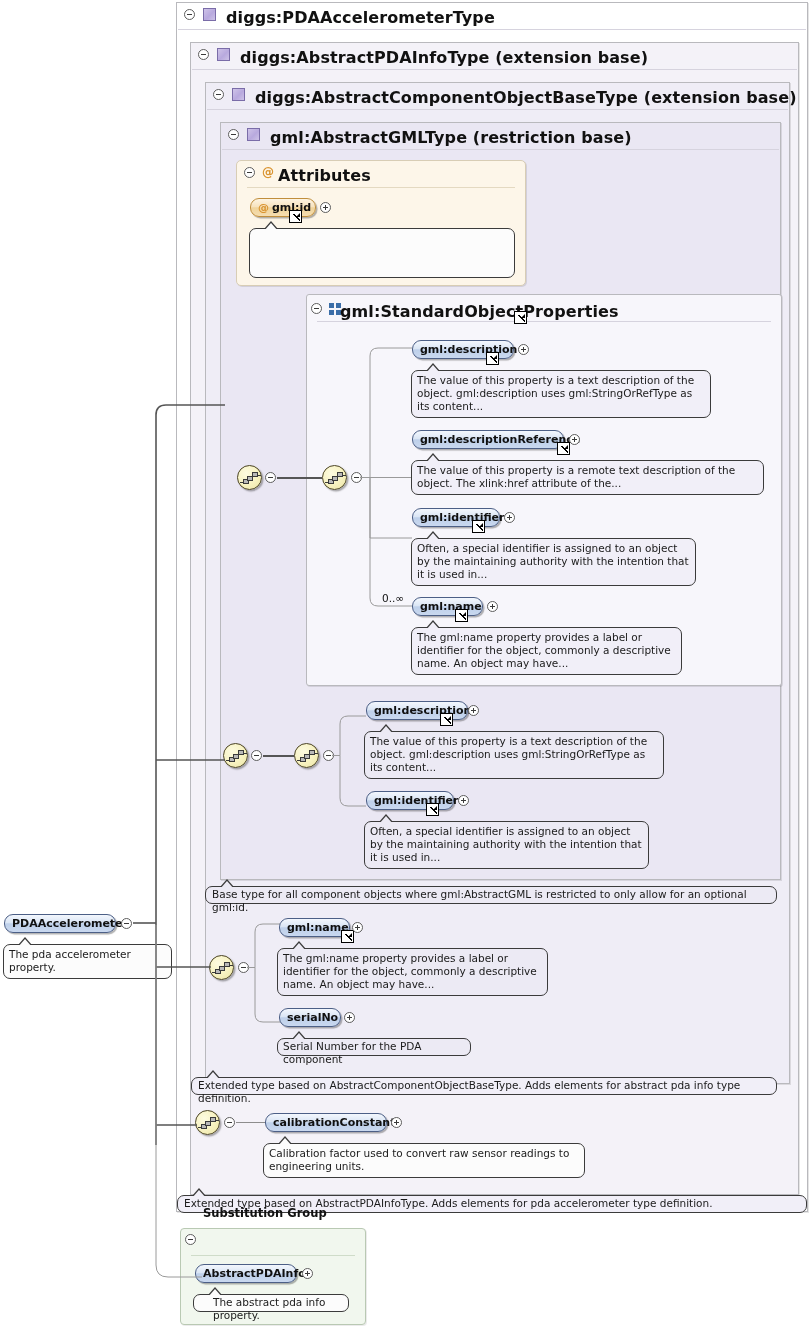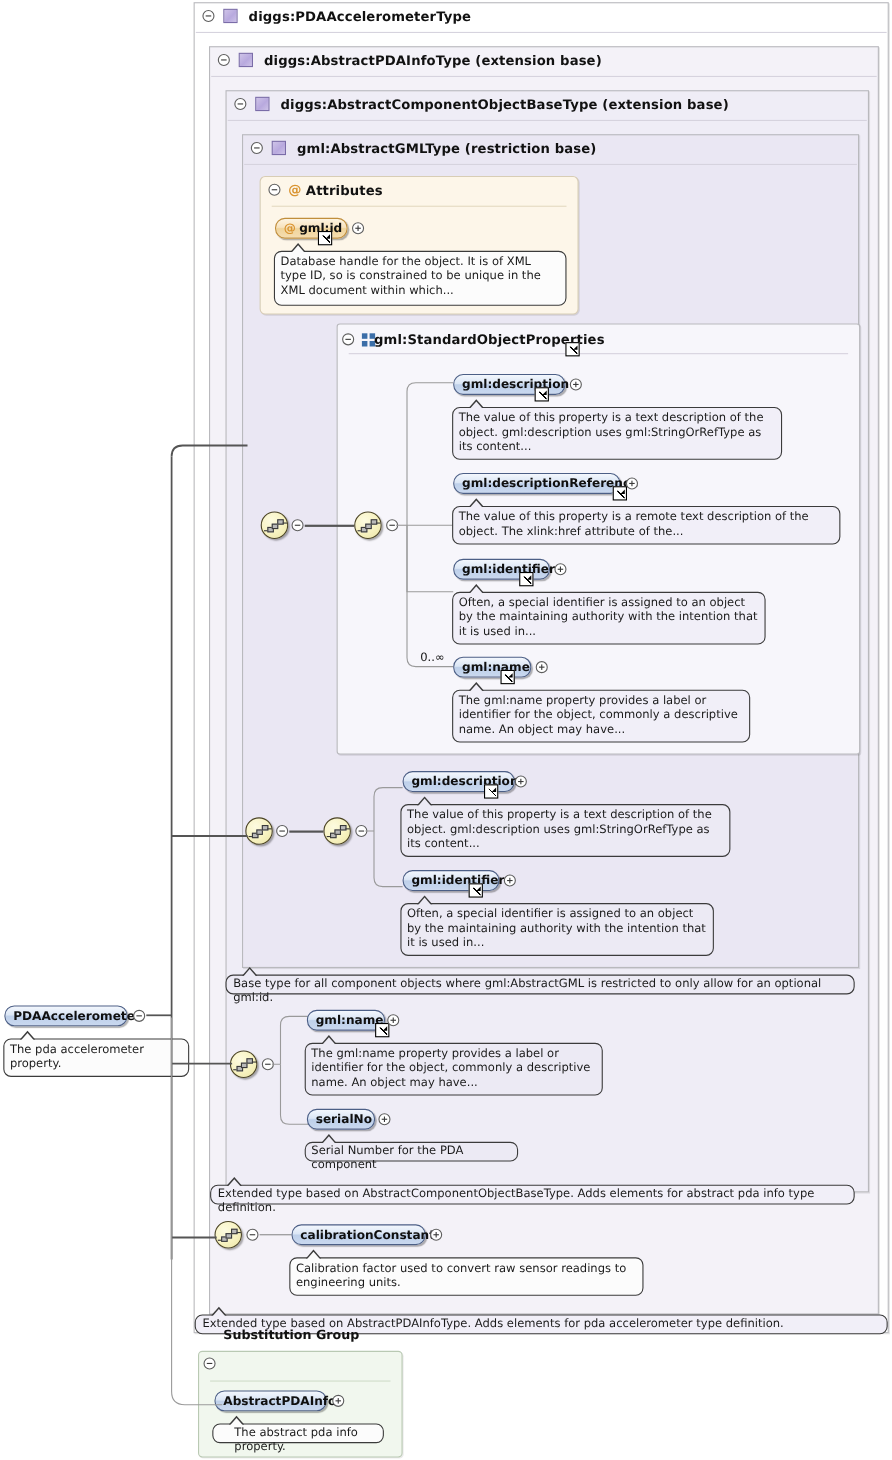--- a/index.html
+++ b/index.html
@@ -22,21 +22,21 @@
     box-sizing:border-box;
     box-shadow:1px 1px 0 rgba(0,0,0,.10);
   }
   .tb0{background:#ffffff;}
   .tb1{background:#f4f2f8;}
   .tb2{background:#efedf6;}
   .tb3{background:#eae7f3;}
   .tb4{background:#f7f6fb;}
   .tb-title{
     position:absolute;
-    font-size:12px;
+    font-size:16px;
     font-weight:bold;
     color:#111;
     white-space:nowrap;
     letter-spacing:.1px;
   }
 
   
   .circ{
     position:absolute;
     width:11px;height:11px;
@@ -269,21 +269,20 @@
   <div class="tb-title" style="left:278px;top:166px;">Attributes</div>
 
   <div class="node attr" style="left:250px;top:198px;width:66px;">
     <span class="atmark">@</span><span>gml:id</span>
   </div>
   <div class="linkarrow" style="left:289px;top:210px;"></div>
   <div class="circ plus" style="left:320px;top:202px;"></div>
   <div class="bubble white" style="left:249px;top:228px;width:266px;height:50px;">
     <span class="tail" style="left:14px;"></span>
     <span class="tailin" style="left:14px;"></span>
-    <span>Database handle for the object. It is of XML type ID, so is constrained to be unique in the XML document within which...</span>
   </div>
 
   <div class="typebox tb4" style="left:306px;top:294px;width:476px;height:392px;border-radius:3px;">
     <div class="tbsep" style="left:10px;right:10px;top:26px;"></div>
   </div>
   <div class="circ" style="left:311px;top:303px;"></div>
   <div class="grp-icon" style="left:329px;top:303px;">
       <i></i>
       <i></i>
       <i></i>

